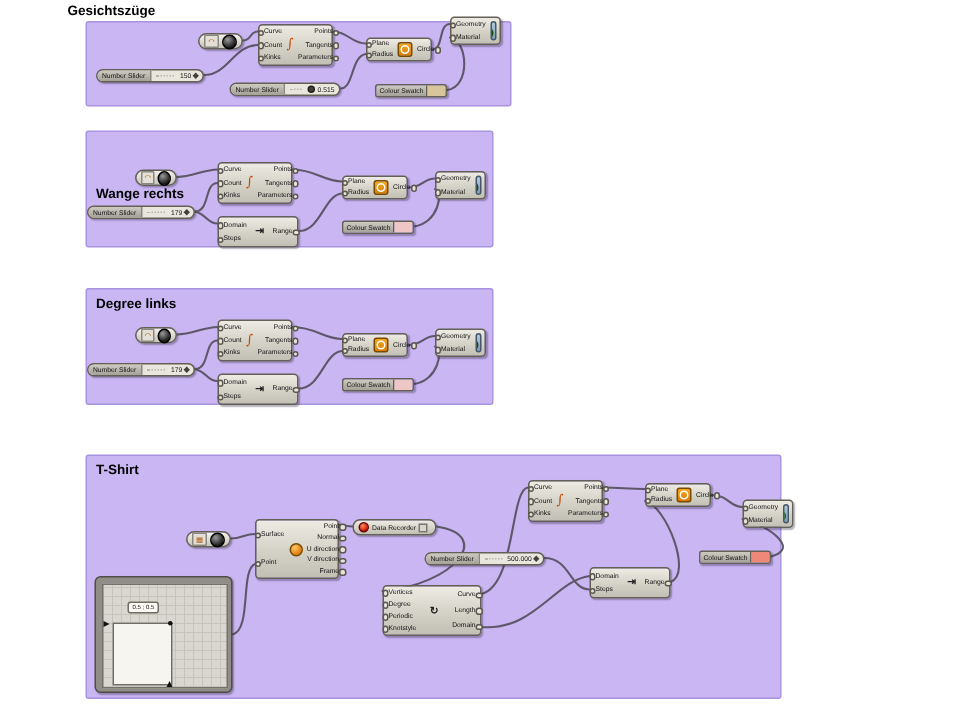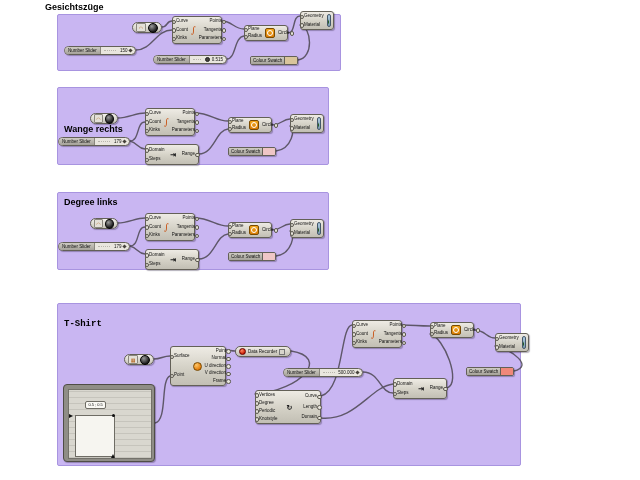--- a/index.html
+++ b/index.html
@@ -94,21 +94,21 @@
 <div class="page">
 
   <div class="grp" style="left:57px;top:14px;width:282px;height:55px;"></div>
   <div class="grp" style="left:57px;top:87px;width:270px;height:76px;"></div>
   <div class="grp" style="left:57px;top:192px;width:270px;height:76px;"></div>
   <div class="grp" style="left:57px;top:303px;width:462px;height:161px;"></div>
 
   <div class="gtitle" style="left:45px;top:2px;">Gesichtszüge</div>
   <div class="gtitle" style="left:64px;top:92px;margin-top:32px;">Wange rechts</div>
   <div class="gtitle" style="left:64px;top:197px;">Degree links</div>
-  <div class="gtitle" style="left:64px;top:319px;font-family:Liberation Mono, monospace;">T-Shirt</div>
+  <div class="gtitle" style="left:64px;top:308px;">T-Shirt</div>
 
   <svg class="wires" width="640" height="480">
     <g stroke="#56505e" stroke-width="1.4" fill="none" stroke-linecap="round" opacity="0.92">
 
       <path d="M162,27 C168,27 166,21 172,21"></path>
       <path d="M136,50 C152,50 156,30 172,30"></path>
       <path d="M222,21 C232,21 234,29 244,29"></path>
       <path d="M227,59 C236,59 234,37 244,36"></path>
       <path d="M288,33 C296,33 292,16 300,16"></path>
       <path d="M298,60 C314,58 312,27 300,25"></path>

